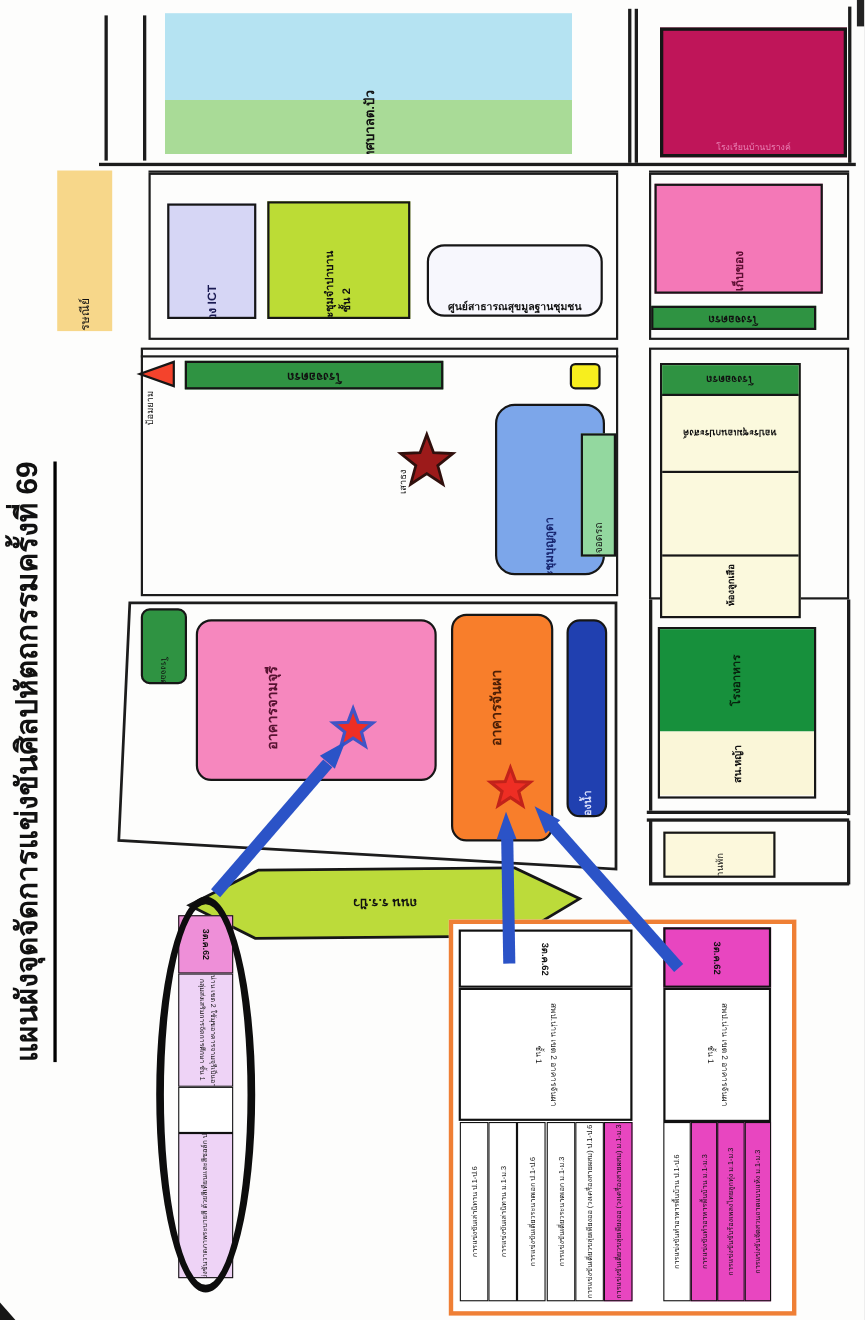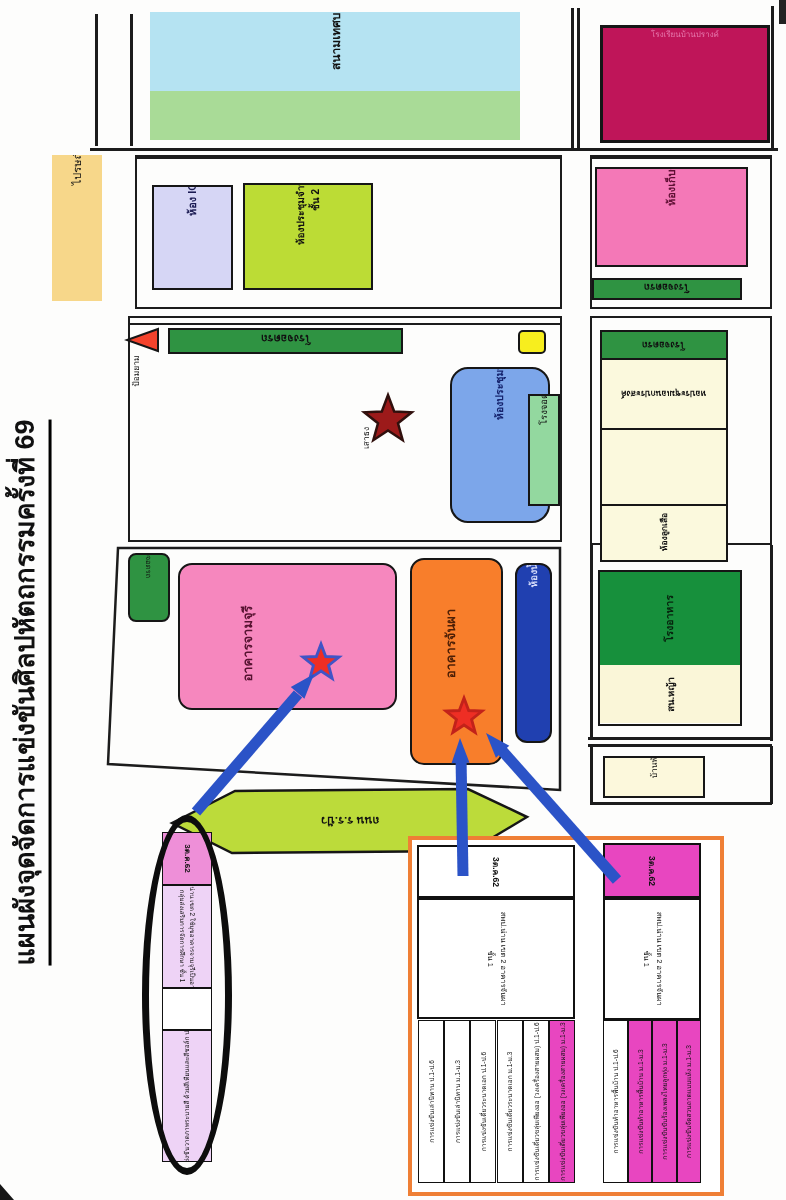--- a/index.html
+++ b/index.html
@@ -1,21 +1,21 @@
 <!DOCTYPE html>
 <html><head>
 <meta charset="utf-8">
 <style>
   *{box-sizing:border-box}
   body{margin:0;background:#d9d9d9}
   .page{position:relative;width:786px;height:1200px;margin:0 auto;background:#fdfdfc;overflow:hidden;
         font-family:"Liberation Sans","DejaVu Sans",sans-serif;color:#111}
   .abs{position:absolute}
   .ln{position:absolute;background:#1c1c1c}
-  .bx{position:absolute;border:2.5px solid #161616;display:flex;align-items:flex-start;justify-content:center;text-align:center;overflow:hidden}
+  .bx{position:absolute;border:2.5px solid #161616;display:flex;align-items:flex-end;justify-content:center;text-align:center;overflow:hidden}
   .nb{border:none}
   .vt{transform:rotate(-90deg);white-space:nowrap}
   .v90{transform:rotate(90deg);white-space:nowrap}
   .r180{transform:rotate(180deg);white-space:nowrap}
   .cell{position:absolute;border:1.8px solid #111;display:flex;align-items:center;justify-content:center;overflow:hidden;background:#fff}
   .b{font-weight:bold}
   svg.abs{left:0;top:0}
 </style>
 </head>
 <body>
@@ -67,20 +67,23 @@
     <span class="vt b" style="font-size:11px;color:#1a1a52">ห้อง ICT</span>
   </div>
 
   <div class="bx" style="left:243px;top:183px;width:130px;height:107px;background:#bcdc35">
     <span class="vt b" style="font-size:10px;line-height:1.5">
       <span style="display:block">ห้องประชุมจำปาบาน</span>
       <span style="display:block">ชั้น 2</span>
     </span>
   </div>
 
+  <div class="bx" style="left:388px;top:222px;width:160px;height:66px;background:#f7f7fd;border-radius:16px">
+    <span class="b" style="font-size:9.5px;white-space:nowrap">ศูนย์สาธารณสุขมูลฐานชุมชน</span>
+  </div>
 
   <div class="bx" style="left:168px;top:328px;width:235px;height:26px;background:#2f9342;border-width:2px">
     <span class="r180 b" style="font-size:11px">โรงจอดรถ</span>
   </div>
 
   <div class="abs" style="left:122px;top:350px;width:28px;height:42px;display:flex;align-items:center;justify-content:center">
     <span class="vt" style="font-size:8.5px">ป้อมยาม</span>
   </div>
 
   <div class="bx" style="left:518px;top:330px;width:28px;height:24px;background:#f7ee1e;border-width:2px;border-radius:5px"></div>

